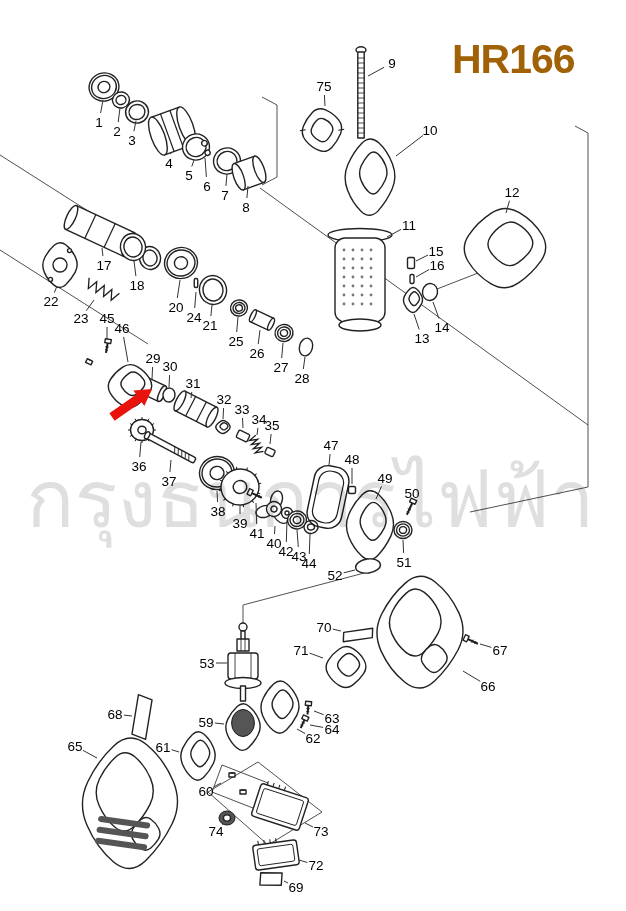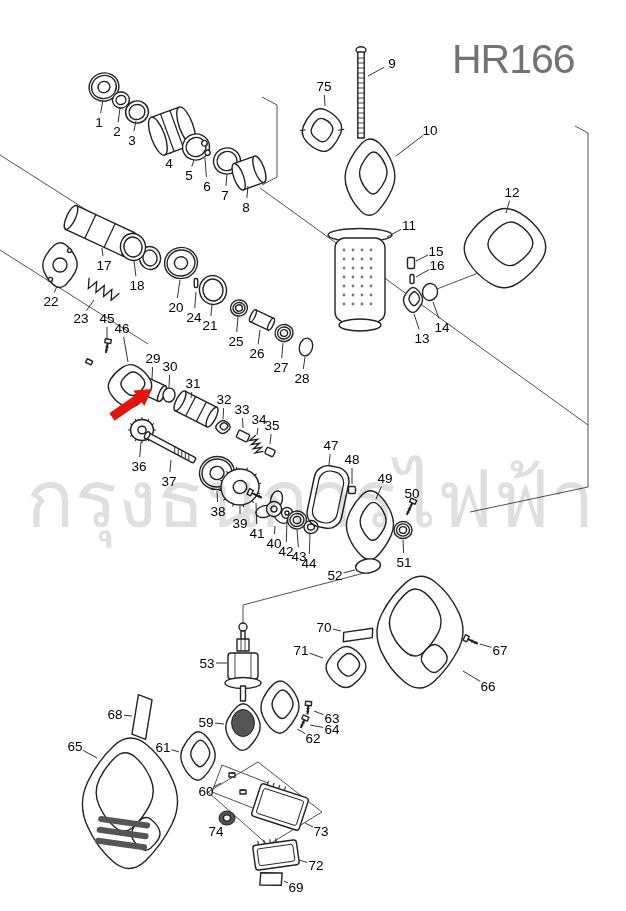--- a/index.html
+++ b/index.html
@@ -1,19 +1,19 @@
 <!DOCTYPE html>
 <html><head>
 <meta charset="utf-8">
 <style>
   html,body{margin:0;padding:0;background:#fff;}
   .page{position:relative;width:626px;height:911px;background:#fff;overflow:hidden;
         font-family:"Liberation Sans",sans-serif;}
-  .title{position:absolute;left:452px;top:36px;font-size:41px;font-weight:normal;
-         letter-spacing:-1px;color:#737373;}
+  .title{position:absolute;left:452px;top:36px;font-size:41px;font-weight:bold;
+         letter-spacing:-1px;color:#a16207;}
   .watermark{position:absolute;left:26px;top:462px;font-size:80px;line-height:1.1;
          color:#000;opacity:0.12;white-space:nowrap;pointer-events:none;
          font-family:Liberation Mono, monospace;}
   svg text{font-family:"Liberation Sans",sans-serif;font-size:13.5px;fill:#000;}
   svg .ln{stroke:#222;fill:#fff;stroke-width:1.4;stroke-linejoin:round;stroke-linecap:round;}
 </style>
 </head>
 <body>
 
 <div class="page">

